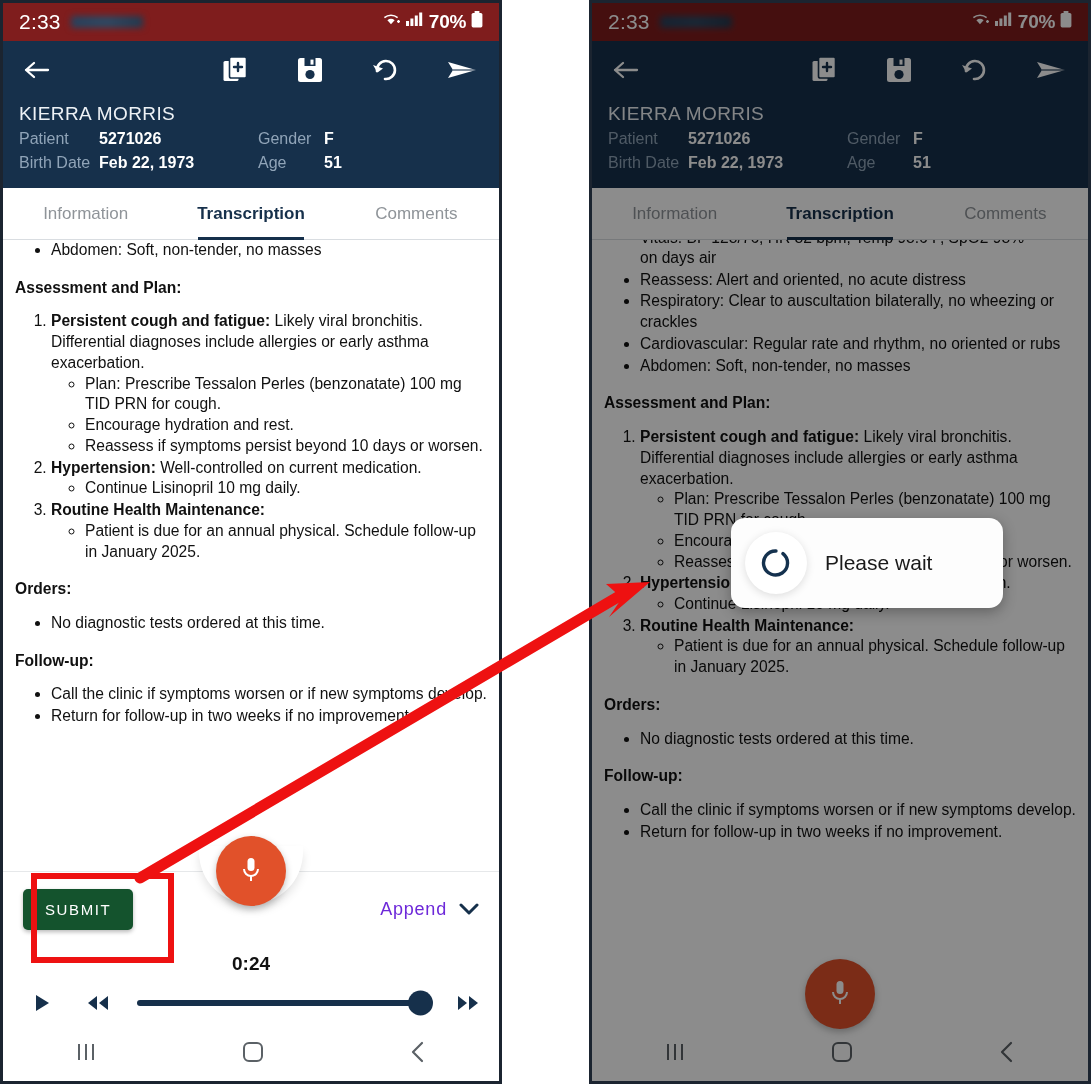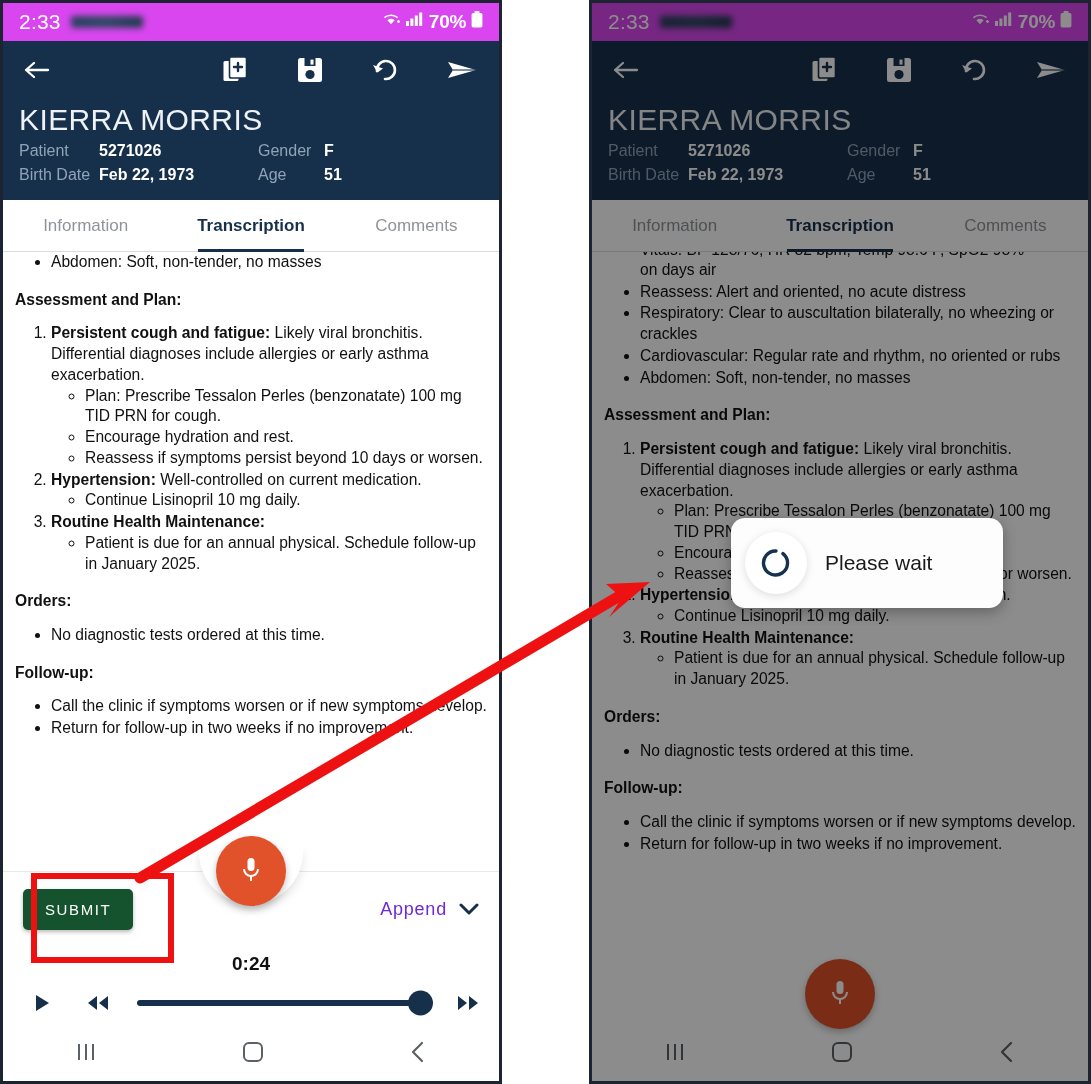--- a/index.html
+++ b/index.html
@@ -30,21 +30,21 @@
   .screen {
     position: relative;
     width: 100%; height: 100%;
     overflow: hidden;
     background: #fff;
   }
 
   
   .statusbar {
     height: 38px;
-    background: #d946ef;
+    background: #7f1d1d;
     display: flex; align-items: center;
     padding: 12px 16px;
     color: #ffffff;
   }
   .sb-time { font-size: 21px; letter-spacing: .2px; }
   .sb-blur {
     width: 72px; height: 12px;
     margin-left: 10px;
     background: linear-gradient(90deg,#27415c,#2d4963,#22394f);
     filter: blur(3px);
@@ -67,21 +67,21 @@
   .tb-ico { margin-left: 48px; display: flex; align-items: center; }
   .tb-ico:first-of-type { margin-left: 0; }
 
   
   .pat-header {
     background: #16304b;
     padding: 4px 16px 16px 16px;
     color: #ffffff;
   }
   .pat-name {
-    font-size: 30px; font-weight: 400;
+    font-size: 19px; font-weight: 400;
     letter-spacing: .4px;
     margin-bottom: 5px;
     color: #eef2f6;
   }
   .pat-grid {
     display: grid;
     grid-template-columns: 80px 1fr 66px 1fr;
     row-gap: 6px;
     font-size: 16px;
   }

